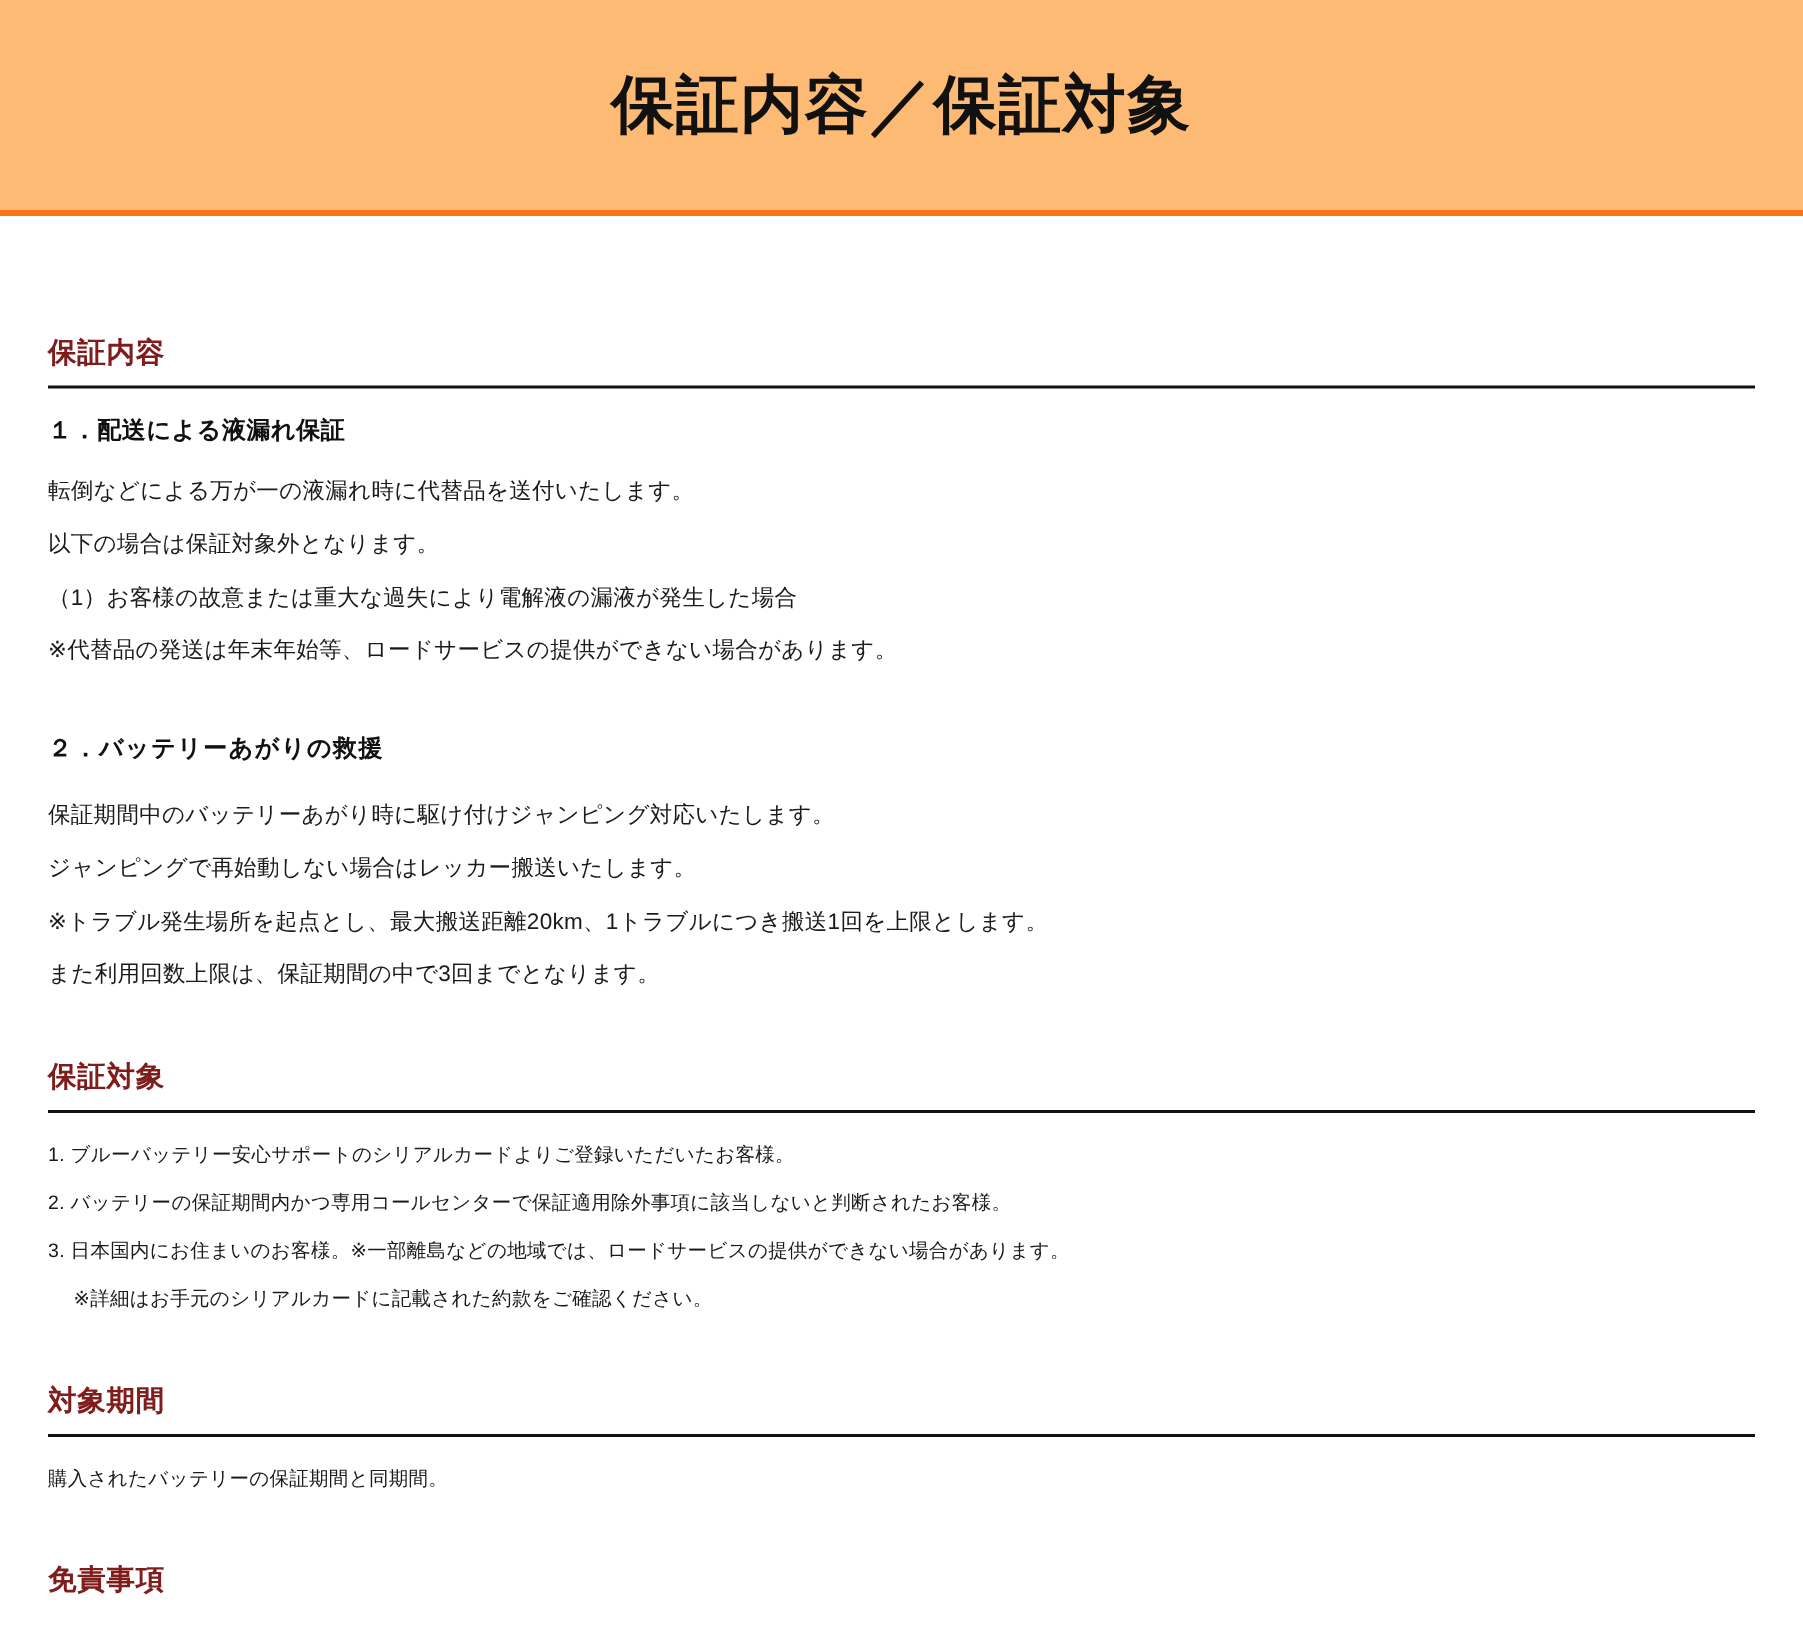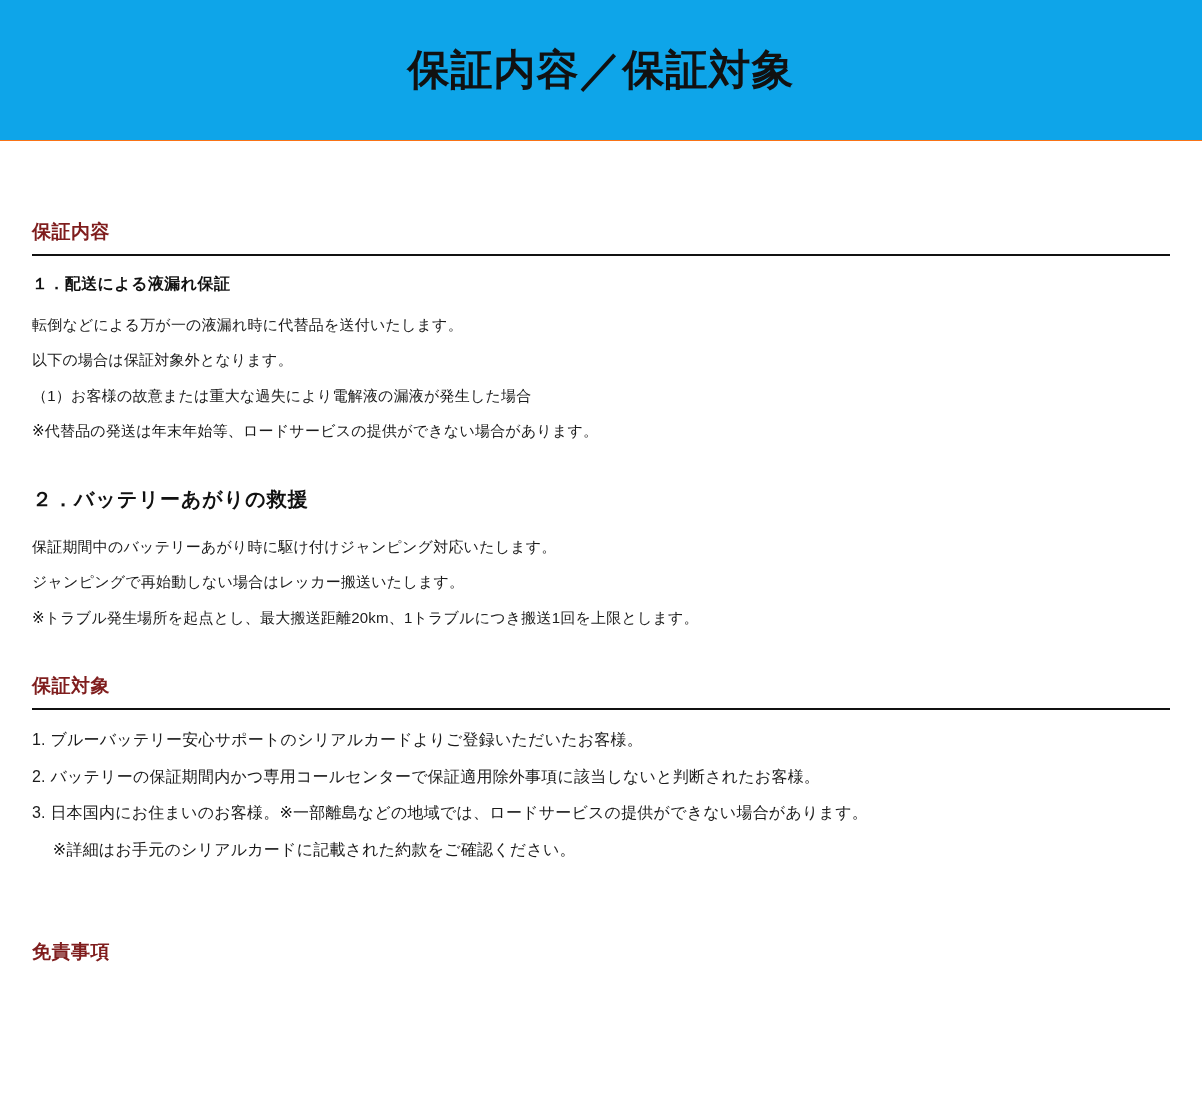--- a/index.html
+++ b/index.html
@@ -13,26 +13,26 @@
     font-family: "Liberation Sans", "DejaVu Sans", sans-serif;
     color: #1a1a1a;
     -webkit-font-smoothing: antialiased;
   }
   .page {
     width: 1202px;
     position: relative;
   }
   
   .header-band {
-    background: #0ea5e9;
+    background: #fdba74;
     height: 140px;
     display: flex;
     align-items: center;
     justify-content: center;
-    border-bottom: 1px solid #f97316;
+    border-bottom: 4px solid #f97316;
   }
   .header-title {
     font-size: 42px;
     font-weight: 700;
     letter-spacing: 1px;
     color: #111111;
     text-align: center;
     line-height: 1.1;
   }
   
@@ -58,35 +58,35 @@
     height: 0;
   }
   .sub-heading {
     font-size: 16px;
     font-weight: 700;
     color: #111111;
     margin: 0 0 18px 0;
     letter-spacing: 0.4px;
   }
   .sub-heading.large {
-    font-size: 20px;
+    font-size: 16px;
     margin: 0 0 22px 0;
     letter-spacing: 1px;
   }
   p.line {
     font-size: 15px;
     line-height: 1.55;
     margin: 0 0 12px 0;
     color: #1a1a1a;
     letter-spacing: 0.2px;
   }
   .spacer-md { height: 32px; }
   .top-gap { height: 78px; }
   .list-item {
-    font-size: 16px;
+    font-size: 13px;
     line-height: 1.55;
     margin: 0 0 12px 0;
     color: #1a1a1a;
     letter-spacing: 0.2px;
   }
 </style>
 </head>
 <body>
 
 <div class="page">
@@ -111,36 +111,42 @@
         <p class="line">※代替品の発送は年末年始等、ロードサービスの提供ができない場合があります。</p>
       </div>
 
       <div class="spacer-md"></div>
 
       <div>
         <div class="sub-heading large">２．バッテリーあがりの救援</div>
         <p class="line">保証期間中のバッテリーあがり時に駆け付けジャンピング対応いたします。</p>
         <p class="line">ジャンピングで再始動しない場合はレッカー搬送いたします。</p>
         <p class="line">※トラブル発生場所を起点とし、最大搬送距離20km、1トラブルにつき搬送1回を上限とします。</p>
+        <p class="line">また利用回数上限は、保証期間の中で3回までとなります。</p>
       </div>
     </div>
 
     <div class="spacer-md"></div>
 
     <div class="section">
       <div class="section-heading">保証対象</div>
       <hr class="rule">
       <p class="list-item">1. ブルーバッテリー安心サポートのシリアルカードよりご登録いただいたお客様。</p>
       <p class="list-item">2. バッテリーの保証期間内かつ専用コールセンターで保証適用除外事項に該当しないと判断されたお客様。</p>
       <p class="list-item">3. 日本国内にお住まいのお客様。※一部離島などの地域では、ロードサービスの提供ができない場合があります。</p>
       <p class="list-item">　 ※詳細はお手元のシリアルカードに記載された約款をご確認ください。</p>
     </div>
 
     <div class="spacer-md"></div>
 
+    <div class="section">
+      <div class="section-heading">対象期間</div>
+      <hr class="rule">
+      <p class="list-item">購入されたバッテリーの保証期間と同期間。</p>
+    </div>
 
     <div class="spacer-md"></div>
 
     <div class="section">
       <div class="section-heading">免責事項</div>
 
     </div>
 
   </div>
 </div>

